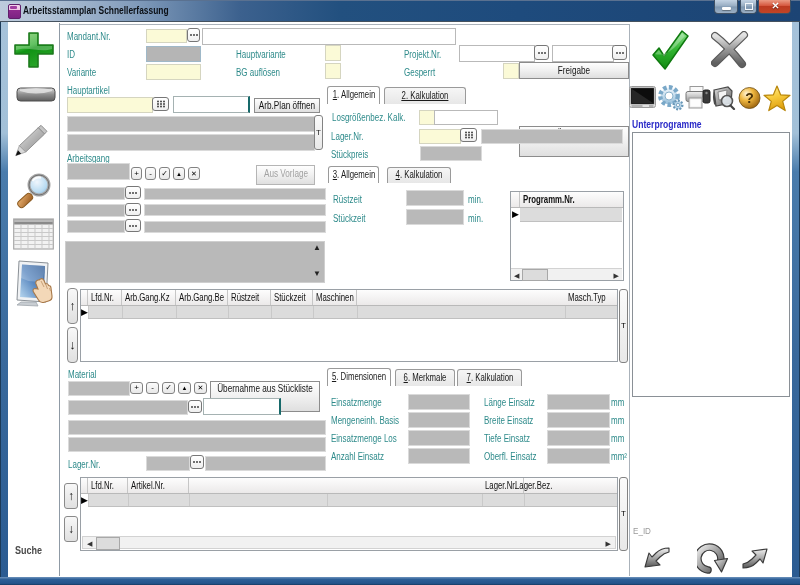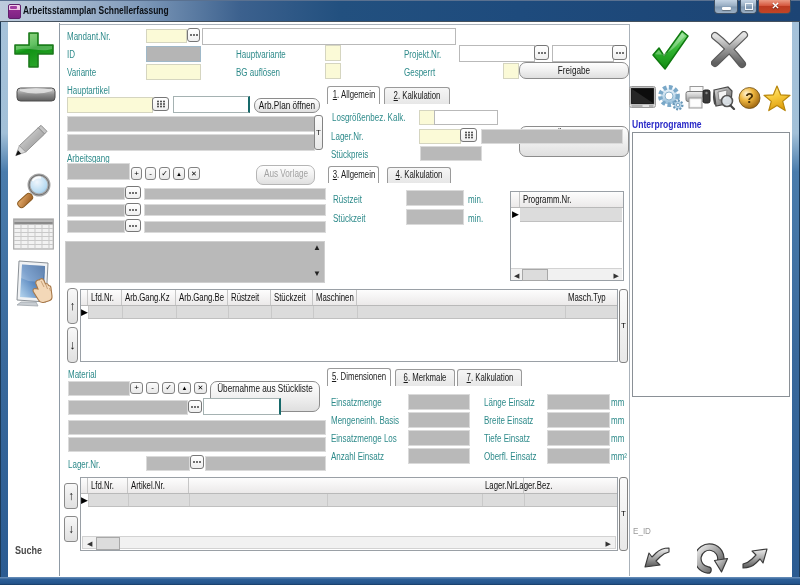--- a/index.html
+++ b/index.html
@@ -13,21 +13,21 @@
   .wbtn{top:0px;height:14px;border:1px solid #3f5064;border-top:none;box-sizing:border-box;}
   #vline1{left:59px;top:23px;width:1px;height:553px;background:#8f9aa5;}
   #vline2{left:629px;top:24px;width:1px;height:552px;background:#aab2ba;}
   #topline{left:60px;top:24px;width:569px;height:1px;background:#aab2ba;}
   .lbl{color:#2d8a8a;font-size:10px;white-space:nowrap;transform:scaleX(0.80);transform-origin:0 0;}
   .tx{display:block;width:200%;margin-left:-50%;transform:scaleX(0.78);transform-origin:50% 50%;text-align:center;white-space:nowrap;}
   .txl{display:inline-block;transform:scaleX(0.78);transform-origin:0 0;white-space:nowrap;}
   .yin{background:#fbfad7;border:1px solid #d5d5c0;}
   .win{background:#fff;border:1px solid #b9b9b9;}
   .gin{background:#b9b9b9;border:1px solid #dadada;}
-  .btn{background:linear-gradient(#fefefe,#f1f1f1 48%,#dfdfdf);border:1px solid #8c8c8c;border-radius:7px;font-size:10.5px;font-weight:400;color:#141414;text-align:center;box-sizing:border-box;overflow:hidden;}
+  .btn{background:linear-gradient(#fefefe,#f1f1f1 48%,#dfdfdf);border:1px solid #8c8c8c;border-radius:0;font-size:10.5px;font-weight:400;color:#141414;text-align:center;box-sizing:border-box;overflow:hidden;}
   .btn.dis{color:#a2a2a2;border-color:#b5b5b5;}
   .dots{background:linear-gradient(#ffffff,#efefef);border:1px solid #777;border-radius:3px;text-align:center;color:#222;box-sizing:border-box;font-weight:bold;}
   .tab{box-sizing:border-box;font-size:10px;color:#1a1a1a;text-align:center;border:1px solid #9a9a9a;border-radius:3px 3px 0 0;background:linear-gradient(#f6f6f6,#e7e7e7);border-bottom:none;overflow:hidden;}
   .tab.act{background:#fff;}
   .tab u{text-decoration:underline;}
   .gridc{background:#fff;border:1px solid #9aa0a6;box-sizing:content-box;}
   .ghead{position:absolute;left:0;top:0;right:0;height:15px;background:linear-gradient(#fdfdfd,#ebe9e9);border-bottom:1px solid #b9b9b9;}
   .gcell{position:absolute;top:0;height:15px;font-size:10px;color:#111;border-right:1px solid #c6c6c6;padding:2px 0 0 3px;box-sizing:border-box;white-space:nowrap;overflow:visible;}
   .grow{position:absolute;background:#dcdcdc;border-bottom:1px solid #c0c0c0;}
   .mark{position:absolute;font-size:9px;color:#000;}
@@ -94,21 +94,21 @@
 <div class="abs btn" style="left:519px;top:62px;width:110px;height:17px;line-height:15px;">
     <span class="tx">Freigabe</span>
   </div>
 <div class="abs btn" style="left:519px;top:82px;width:110px;height:31px;line-height:13px;margin-top:44px;">
     <span class="tx">Übersicht</span>
   </div>
 
 <div class="abs tab act" style="left:327px;top:86px;width:53px;height:18px;line-height:16px;z-index:2;">
     <span class="tx"><u>1</u>. Allgemein</span>
   </div>
-<div class="abs tab" style="left:384px;top:87px;width:66px;height:17px;line-height:15px;">
+<div class="abs tab" style="left:384px;top:87px;width:82px;height:17px;line-height:15px;text-decoration:underline;">
     <span class="tx"><u>2</u>. Kalkulation</span>
   </div>
 
 <div class="abs lbl" style="left:67px;top:85px;">Hauptartikel</div>
 <div class="abs yin" style="left:67px;top:97px;width:84px;height:14px;"></div>
 <div class="abs dots" style="left:152px;top:97px;width:17px;height:14px;">
     <i class="g9"></i>
   </div>
 <div class="abs" style="left:173px;top:96px;width:74px;height:15px;background:#fff;border:1px solid #a5b2b2;border-right:2px solid #17696a;"></div>
 <div class="abs btn" style="left:254px;top:98px;width:66px;height:15px;line-height:13px;">
@@ -140,21 +140,21 @@
 <div class="abs lbl" style="left:333px;top:194px;">Rüstzeit</div>
 <div class="abs gin" style="left:406px;top:190px;width:56px;height:14px;"></div>
 <div class="abs lbl" style="left:468px;top:194px;">min.</div>
 <div class="abs lbl" style="left:333px;top:213px;">Stückzeit</div>
 <div class="abs gin" style="left:406px;top:209px;width:56px;height:14px;"></div>
 <div class="abs lbl" style="left:468px;top:213px;">min.</div>
 
 <div class="abs gridc" style="left:510px;top:191px;width:112px;height:88px;">
   <div class="ghead"></div>
   <div class="gcell" style="left:0;width:9px;"></div>
-  <div class="gcell" style="left:9px;width:102px;border-right:none;"><span class="txl">Programm.Nr.</span></div>
+  <div class="gcell" style="left:9px;width:102px;border-right:none;font-weight:bold;"><span class="txl">Programm.Nr.</span></div>
   <div class="grow" style="left:9px;top:16px;width:102px;height:13px;"></div>
   <div class="mark" style="left:1px;top:17px;">▶</div>
   <div class="abs scroll" style="left:0px;bottom:0px;width:111px;height:12px;border-left:none;border-right:none;border-bottom:none;">
     <div class="sarr" style="left:3px;top:2.5px;">◀</div>
     <div class="sarr" style="right:3px;top:2.5px;">▶</div>
     <div class="thumb" style="left:11px;top:0px;width:24px;height:10px;"></div>
   </div>
 </div>
 
 <div class="abs lbl" style="left:67px;top:153px;">Arbeitsgang</div>

